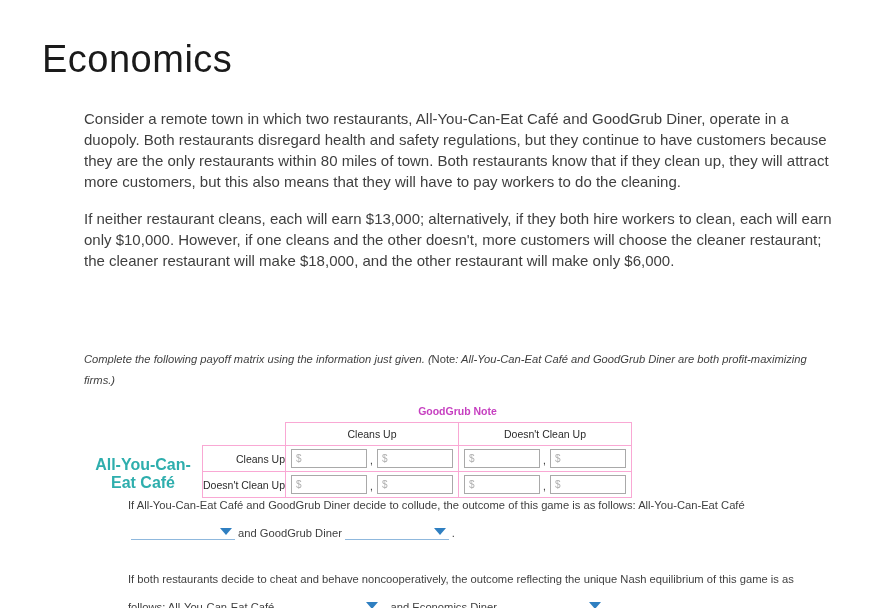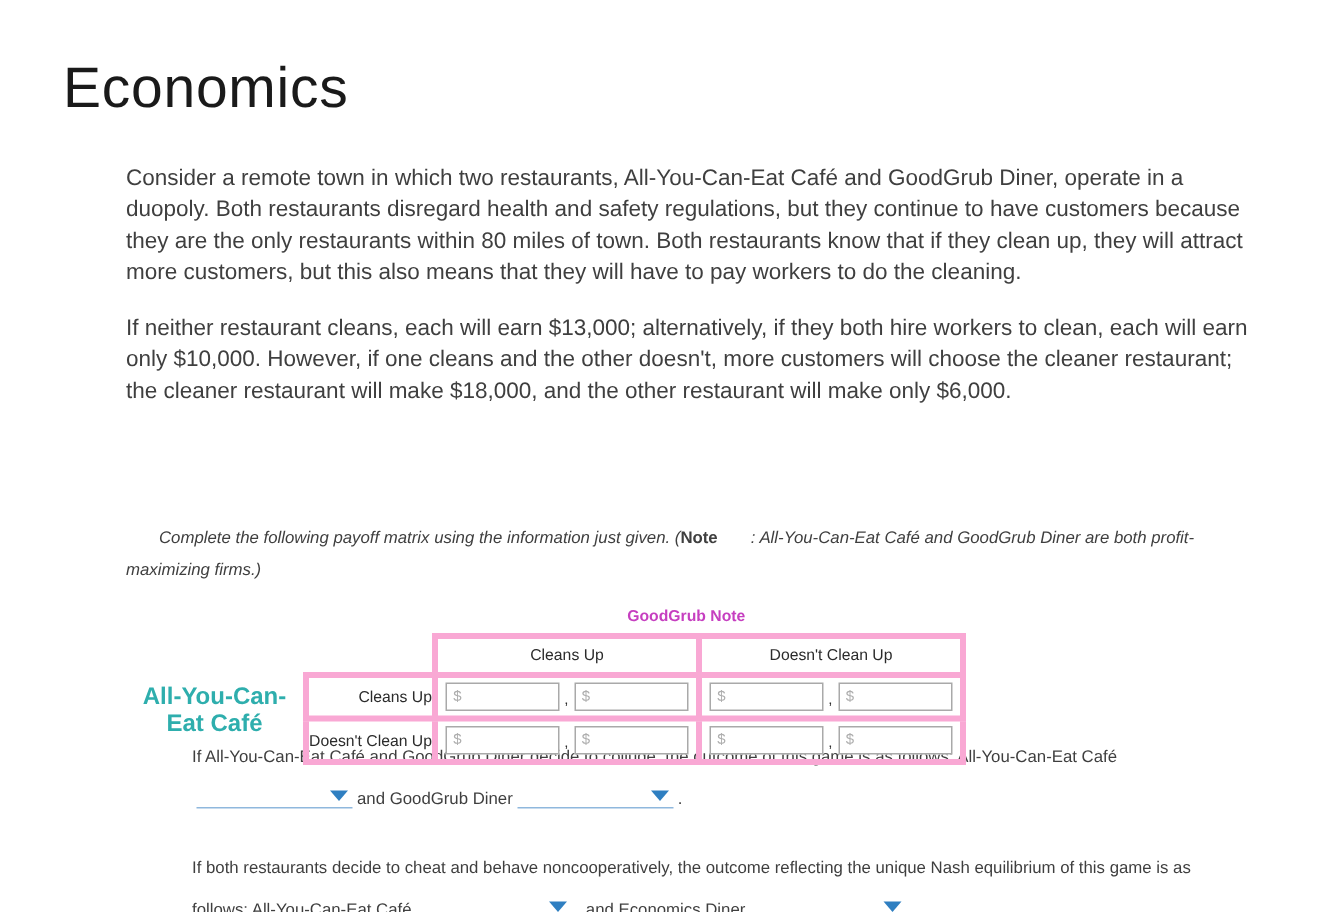--- a/index.html
+++ b/index.html
@@ -48,22 +48,22 @@
 
   .spacer-block { height: 62px; }
 
   p.instruction {
     margin: 0 0 14px 0;
     font-size: 11.2px;
     line-height: 21px;
     font-style: italic;
     color: #3f3f3f;
   }
-  p.instruction b { font-style: normal; font-weight: bold; }
-  p.instruction .ital { font-style: italic; margin-left: 22px; }
+  p.instruction b { font-style: normal; font-weight: normal; }
+  p.instruction .ital { font-style: italic; }
 
   
   .matrix-wrap {
     position: relative;
     margin-top: 6px;
     height: 86px;
   }
   .col-player-name {
     position: absolute;
     left: 199px;
@@ -87,21 +87,21 @@
 
   table.payoff {
     position: absolute;
     left: 118px;
     top: 17px;
     border-collapse: collapse;
     font-size: 10.5px;
     color: #2b2b2b;
   }
   table.payoff td {
-    border: 4px solid #f9a8d4;
+    border: 1px solid #f9a8d4;
     padding: 0;
     vertical-align: middle;
   }
   td.corner-blank {
     border: none !important;
     width: 82px;
     height: 22px;
   }
   td.col-head {
     width: 172px;

